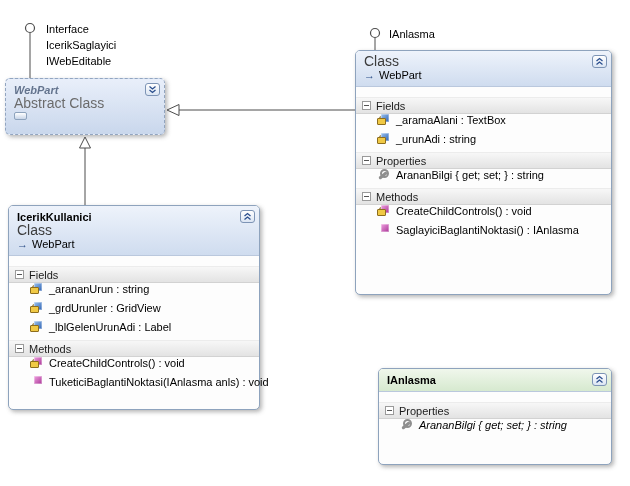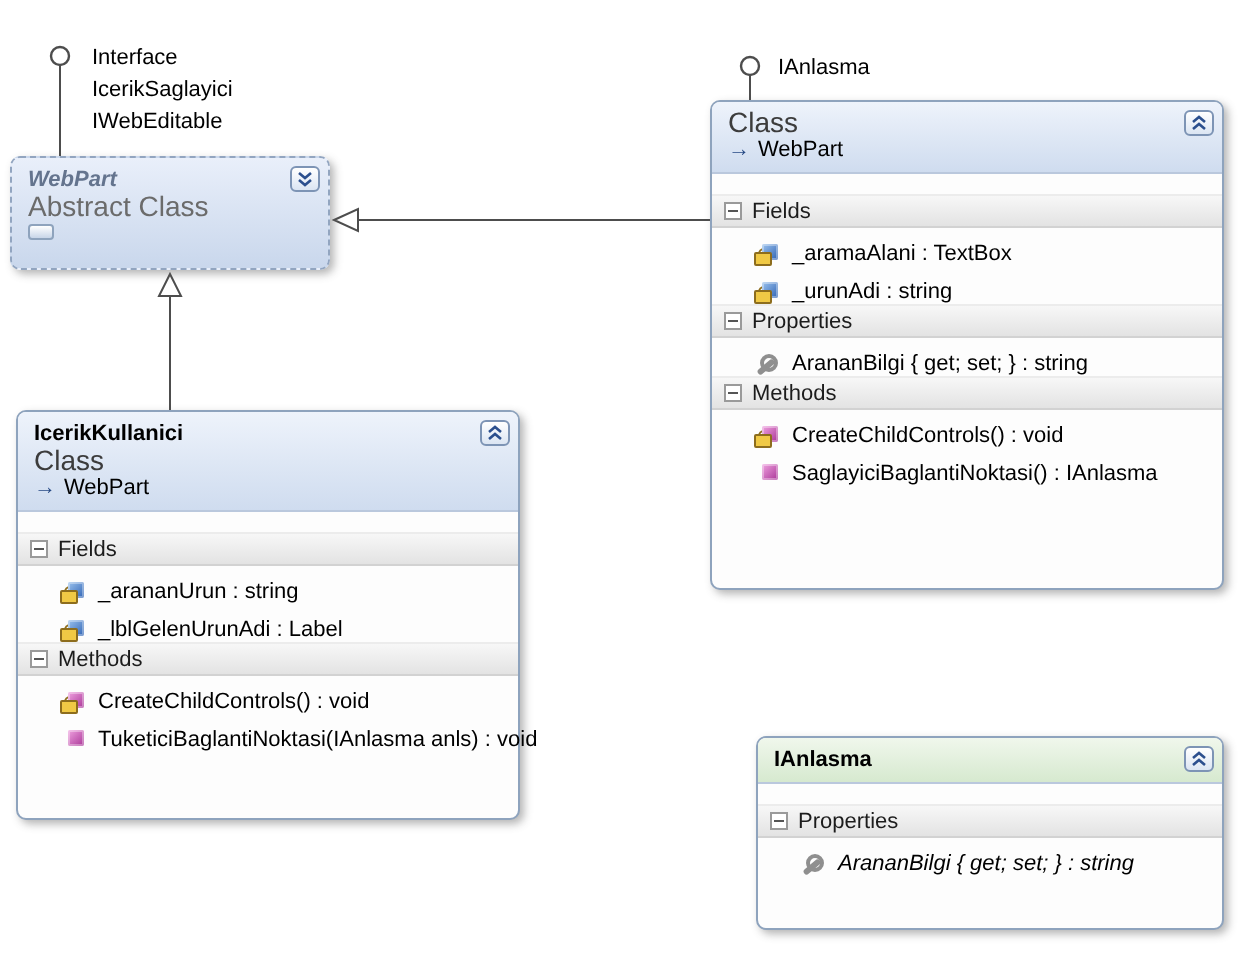--- a/index.html
+++ b/index.html
@@ -23,21 +23,21 @@
 
   .collapse-btn{position:absolute;top:4px;right:4px;width:15px;height:13px;border:1px solid #7d94b5;border-radius:3px;
         background:linear-gradient(#ffffff,#dbe5f3);display:flex;align-items:center;justify-content:center;cursor:pointer}
 
   .gap{height:10px;background:#fdfdfd}
   .sec{display:flex;align-items:center;gap:5px;height:17px;padding:0 6px;
        background:linear-gradient(#f7f7f7,#e3e3e3);border-top:1px solid #ececec;border-bottom:1px solid #d2d2d2;color:#1c1c1c}
   .minus{position:relative;width:9px;height:9px;border:1px solid #9a9a9a;background:#fff;flex:none}
   .minus::after{content:"";position:absolute;left:1px;right:1px;top:3px;height:1px;background:#555}
 
-  .member{display:flex;align-items:flex-end;gap:7px;height:19px;padding-left:22px;background:#fdfdfd}
+  .member{display:flex;align-items:flex-start;gap:7px;height:19px;padding-left:22px;background:#fdfdfd}
   .mlabel{white-space:nowrap}
   .mlabel.italic{font-style:italic}
 
   .ic{position:relative;width:11px;height:11px;flex:none}
   .cube{position:absolute;right:0;top:0;width:8px;height:8px;border-radius:1px;box-shadow:inset 0 0 0 1px rgba(255,255,255,.35)}
   .ic-field .cube{background:linear-gradient(135deg,#9cc3ee,#2f63b4)}
   .ic-method .cube{background:linear-gradient(135deg,#f0a3e0,#a93597)}
   .lock::before{content:"";position:absolute;left:1px;bottom:4px;width:4px;height:4px;border:1px solid #8d6d1d;
                 border-bottom:none;border-radius:3px 3px 0 0}
   .lock::after{content:"";position:absolute;left:-1px;bottom:0;width:7px;height:5px;background:#f0c945;
@@ -174,20 +174,26 @@
     <div class="member">
       <span class="ic ic-field lock">
           <span class="cube"></span>
         </span>
       <span class="mlabel">_arananUrun : string</span>
     </div>
     <div class="member">
       <span class="ic ic-field lock">
           <span class="cube"></span>
         </span>
+      <span class="mlabel">_grdUrunler : GridView</span>
+    </div>
+    <div class="member">
+      <span class="ic ic-field lock">
+          <span class="cube"></span>
+        </span>
       <span class="mlabel">_lblGelenUrunAdi : Label</span>
     </div>
 
     <div class="sec">
       <span class="minus"></span>
       <span>Methods</span>
     </div>
     <div class="member">
       <span class="ic ic-method lock">
           <span class="cube"></span>

